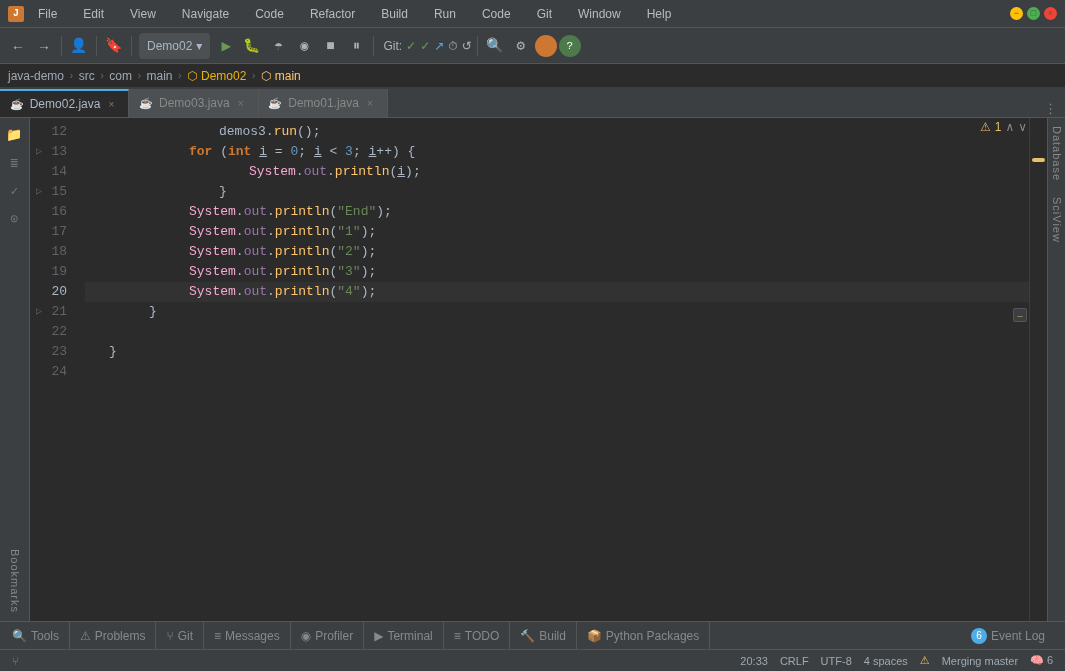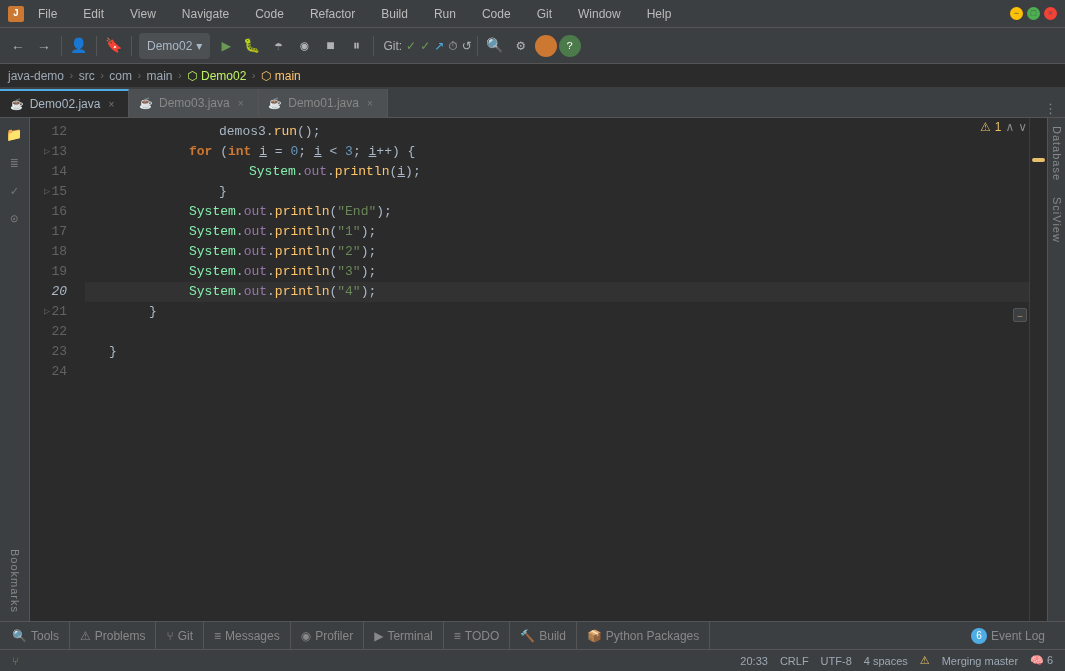--- a/index.html
+++ b/index.html
@@ -256,36 +256,36 @@
       display: flex;
       flex: 1;
       overflow: hidden;
     }
 
     .line-numbers {
       width: 55px;
       background: #2b2b2b;
       color: #606366;
       font-size: 13px;
-      padding: 4px 12px;
+      padding: 4px 4px;
       text-align: right;
       padding-right: 10px;
       flex-shrink: 0;
       line-height: 20px;
       user-select: none;
     }
     .line-number {
       height: 20px;
       display: flex;
       align-items: center;
       justify-content: flex-end;
       padding-right: 8px;
       position: relative;
     }
-    .line-number.active-line { color: #a9b7c6; font-style: italic; }
+    .line-number.active-line { color: #a9b7c6; }
     .line-number .fold-icon {
       position: absolute;
       left: 2px;
       color: #606366;
       font-size: 10px;
     }
 
     .code-content {
       flex: 1;
       overflow: auto;
@@ -302,21 +302,21 @@
     }
     .code-line.active-line-bg {
       background: #323232;
     }
 
     
     .kw { color: #cc7832; font-weight: bold; }
     .num { color: #6897bb; }
     .str { color: #6a8759; }
     .method { color: #ffc66d; }
-    .cls { color: #86efac; }
+    .cls { color: #f9a8d4; }
     .var { color: #a9b7c6; }
     .punct { color: #a9b7c6; }
     .field { color: #9876aa; }
     .underline { text-decoration: underline; }
 
     
     .status-bar {
       background: #3c3f41;
       height: 22px;
       display: flex;
@@ -452,21 +452,21 @@
 
 <div class="breadcrumb">
   <span class="breadcrumb-item">java-demo</span>
   <span class="breadcrumb-sep">›</span>
   <span class="breadcrumb-item">src</span>
   <span class="breadcrumb-sep">›</span>
   <span class="breadcrumb-item">com</span>
   <span class="breadcrumb-sep">›</span>
   <span class="breadcrumb-item">main</span>
   <span class="breadcrumb-sep">›</span>
-  <span class="breadcrumb-item" style="color:#bef264;">⬡ <span>Demo02</span></span>
+  <span class="breadcrumb-item" style="color:#eab308;">⬡ <span>Demo02</span></span>
   <span class="breadcrumb-sep">›</span>
   <span class="breadcrumb-item active" style="color:#ffc66d;">⬡ <span>main</span></span>
 </div>
 
 <div class="tabs-bar">
   <div class="tab active">
     <span class="tab-icon tab-java">☕</span>
     <span>Demo02.java</span>
     <span class="tab-close">×</span>
   </div>

